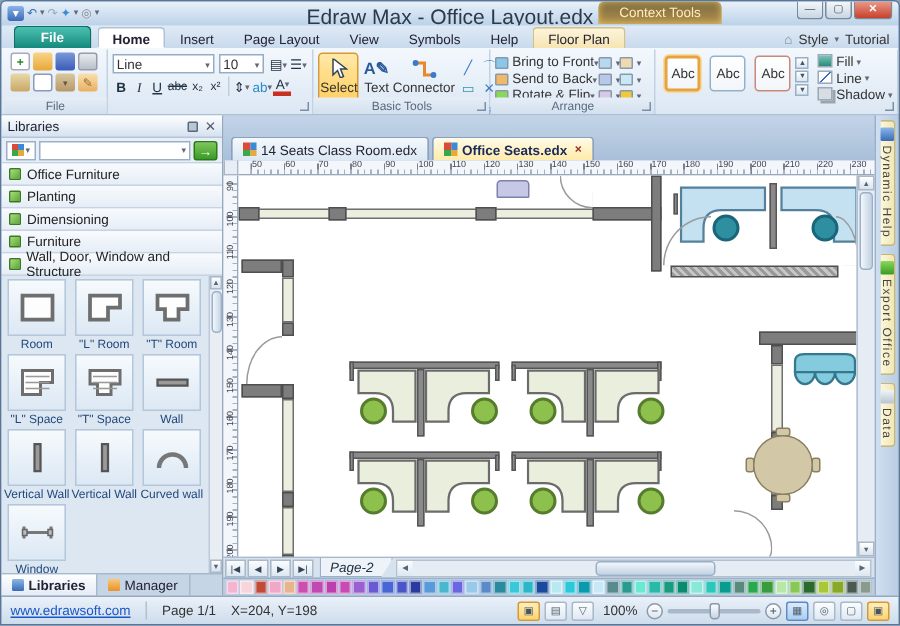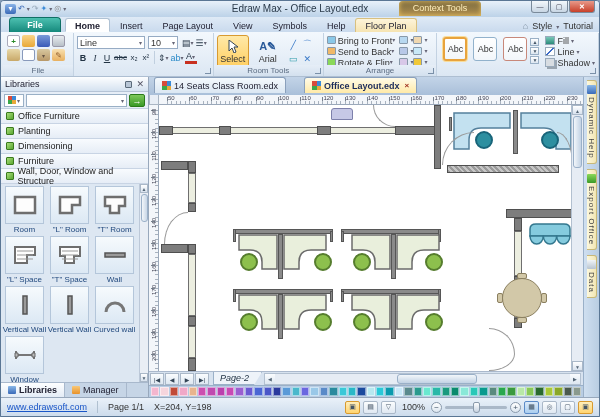--- a/index.html
+++ b/index.html
@@ -4,21 +4,21 @@
 <style>
   *{box-sizing:border-box;margin:0;padding:0}
   html,body{background:#8aa0b8}
   .window{width:600px;height:417px;position:relative;font-family:"Liberation Sans",sans-serif;
     font-size:9px;color:#333;background:#c2d6ea;border:1px solid #5a7694;border-radius:4px 4px 0 0;overflow:hidden}
   
   .titlebar{height:16px;position:relative;background:linear-gradient(#e8f1fa,#bcd2e8);display:flex;align-items:center}
   .qat{display:flex;align-items:center;gap:2px;padding-left:4px;font-size:8px;color:#355}
   .qat span{display:inline-block;line-height:10px}
   .qat .qi{width:11px;height:10px;text-align:center;border-radius:2px}
-  .title-text{position:absolute;left:0;right:0;text-align:center;top:2px;font-size:10px;color:#2a3a4a;pointer-events:none}
+  .title-text{position:absolute;left:0;right:0;text-align:center;top:2px;font-size:14px;color:#2a3a4a;pointer-events:none}
   .ctx-tools{position:absolute;left:398px;top:0;width:82px;height:15px;border-radius:4px 4px 0 0;text-align:center;
     background:linear-gradient(#7a6a40,#9a8048 60%,#b09050);color:#ffeebb;font-size:9px;line-height:15px;
     box-shadow:0 0 5px #e8c060 inset}
   .winbtns{position:absolute;right:4px;top:0;display:flex;gap:1px}
   .wb{width:18px;height:12px;border:1px solid #7a8a9a;border-top:none;border-radius:0 0 3px 3px;
     background:linear-gradient(#f4f8fb,#c8d6e4);font-size:7px;text-align:center;line-height:11px;color:#445}
   .wb.close{background:linear-gradient(#e89a8a,#c8402a);color:#fff;width:26px;font-weight:bold}
   
   .tabrow{height:15px;position:relative;background:linear-gradient(#dfeaf6,#c9daed);display:flex;align-items:flex-end}
   .file-btn{position:absolute;left:8px;top:0;width:52px;height:15px;border-radius:4px 4px 0 0;text-align:center;
@@ -37,21 +37,21 @@
   .launcher{position:absolute;right:2px;bottom:2px;width:6px;height:6px;border-right:1px solid #7a90a8;border-bottom:1px solid #7a90a8}
   .icon12{width:13px;height:12px;border-radius:2px;display:inline-flex;align-items:center;justify-content:center;
     font-size:8px;margin:0 1px}
   .grow{display:flex;align-items:center;height:15px}
   .combo{border:1px solid #96abc4;background:#fff;height:13px;display:flex;align-items:center;
     justify-content:space-between;padding:0 2px;margin-right:3px}
   .tgl{min-width:12px;height:13px;display:inline-flex;align-items:center;justify-content:center;padding:0 1px;color:#234}
   .vsep{width:1px;height:13px;background:#c0cfdf;margin:0 2px}
   .bigbtn{width:32px;height:41px;border-radius:3px;display:flex;flex-direction:column;align-items:center;justify-content:center;gap:1px}
   .bigbtn.sel{background:linear-gradient(#ffe9a8,#ffc850);border:1px solid #d89a30}
-  .arr-row{display:flex;align-items:flex-start;height:10px;margin:1px 0;white-space:nowrap}
+  .arr-row{display:flex;align-items:flex-end;height:10px;margin:1px 0;white-space:nowrap}
   .mini{width:9px;height:8px;border-radius:1px;display:inline-block;margin-right:2px;font-size:6px;line-height:8px;text-align:center}
   .abc{width:24px;height:24px;border-radius:3px;background:linear-gradient(#fff,#f2f6fa);display:flex;align-items:center;
     justify-content:center;font-size:9px;color:#333;margin:2px 3px}
   .abc.s0{border:2px solid #e8a33d;box-shadow:0 0 0 1px #f8dc9a}
   .abc.s1{border:1px solid #92b2cc}
   .abc.s2{border:1px solid #c8887a}
   .spincol{display:flex;flex-direction:column;gap:1px;margin:3px 2px 0 0}
   .spin{width:9px;height:8px;border:1px solid #9ab0c6;background:linear-gradient(#fff,#dce6f0);font-size:5px;line-height:7px;text-align:center;color:#456}
   .eff-row{display:flex;align-items:center;height:11px;gap:2px}
   .eff-ic{width:10px;height:9px;border:1px solid #9ab;display:inline-block}
@@ -79,21 +79,21 @@
   .clabel{font-size:8px;color:#1f477c;margin-top:1px;white-space:nowrap}
   .sgrid-sb{position:absolute;right:0;top:0;bottom:0;width:9px;background:#e9eef5;border-left:1px solid #bcc8d8}
   .sb-ar{height:9px;font-size:5px;text-align:center;line-height:9px;color:#567;background:linear-gradient(#fff,#d8e2ee);border:1px solid #aab8c8}
   .sb-th{position:absolute;top:10px;left:1px;width:7px;height:28px;border:1px solid #9ab0c8;border-radius:3px;background:linear-gradient(90deg,#f2f6fa,#c8d6e6)}
   .ptabs{height:15px;display:flex;background:#c6d5e6;border-top:1px solid #a8b8cc}
   .ptab{display:flex;align-items:center;gap:3px;padding:0 7px;color:#223;border-right:1px solid #a8b8cc}
   .ptab.active{background:linear-gradient(#fdfeff,#e4ecf6);font-weight:bold}
   .ptab .ic{width:8px;height:8px;border-radius:1px}
   
   .ccol{flex:1;display:flex;flex-direction:column;min-width:0}
-  .dtabs{height:18px;background:linear-gradient(#c3d4e8,#a9bfd9);display:flex;padding-left:5px;gap:18px}
+  .dtabs{height:30px;background:linear-gradient(#c3d4e8,#a9bfd9);display:flex;align-items:flex-end;padding-left:5px;gap:2px}
   .dtab{height:16px;display:flex;align-items:center;gap:3px;padding:0 7px;border:1px solid #8aa0bc;border-bottom:none;
     border-radius:3px 3px 0 0;background:linear-gradient(#f4f9fd,#dbe7f3);color:#223;white-space:nowrap}
   .dtab.active{background:linear-gradient(#fffbe8,#ffeaa8);font-weight:bold;color:#1a2a5a}
   .dico{width:9px;height:9px;display:grid;grid-template-columns:4.5px 4.5px}
   .dx{color:#a03020;font-weight:bold;font-size:8px;margin-left:2px}
   .rulerrow{height:10px;display:flex}
   .rcorner{width:10px;background:#e8eef6;border:1px solid #aab6c4;border-top:none}
   .hruler{flex:1;position:relative;background:#f3f6fa;border-bottom:1px solid #9aa8ba;overflow:hidden;
     background-image:repeating-linear-gradient(90deg,#a8b2be 0 1px,transparent 1px 4.44px),repeating-linear-gradient(90deg,#78828e 0 1px,transparent 1px 22.2px);
     background-size:100% 3px,100% 7px;background-position:8px bottom,8px bottom;background-repeat:no-repeat}
@@ -245,32 +245,41 @@
     <div class="rgroup" style="width:118px;display:flex;gap:3px">
       <div class="bigbtn sel">
         <svg width="12" height="13" viewBox="0 0 12 13">
             <polygon points="2,0 2,11 5,8 7,13 9,12 7,7 11,7" fill="#fff" stroke="#345" stroke-width="1"></polygon>
           </svg>
         <span>Select</span>
           <span class="caret">▾</span>
       </div>
       <div class="bigbtn">
         <span style="font-size:11px;color:#2a5a9a;font-weight:bold">A✎</span>
-        <span>Arial</span>
+        <span>Text</span>
+          <span class="caret">▾</span>
+      </div>
+      <div class="bigbtn" style="width:40px">
+        <svg width="16" height="12" viewBox="0 0 16 12">
+            <polyline points="2,2 8,2 8,10 14,10" fill="none" stroke="#e8882a" stroke-width="2"></polyline>
+            <circle cx="2" cy="2" r="2" fill="#3a7ac8"></circle>
+            <circle cx="14" cy="10" r="2" fill="#3a7ac8"></circle>
+          </svg>
+        <span>Connector</span>
           <span class="caret">▾</span>
       </div>
       <div style="display:grid;grid-template-columns:13px 13px;gap:1px;margin-top:3px">
         <span class="tgl" style="color:#3a7ac8">╱</span>
         <span class="tgl" style="color:#3a7ac8">⌒</span>
         <span class="tgl" style="color:#2a9aa8">▭</span>
         <span class="tgl" style="color:#3a7ac8">✕</span>
         <span class="tgl" style="color:#2a9aa8">○</span>
         <span class="tgl" style="color:#3a7ac8">#</span>
       </div>
-      <div class="rlabel">Room Tools</div>
+      <div class="rlabel">Basic Tools</div>
       <div class="launcher"></div>
     </div>
 
     <div class="rgroup" style="width:122px">
       <div style="display:flex">
         <div style="flex:1">
             <div class="arr-row">
               <span class="mini" style="background: rgb(138, 200, 232); border: 1px solid rgb(136, 153, 170);"></span>
               <span>Bring to Front</span>
               <span class="caret">▾</span>
@@ -507,21 +516,21 @@
             </span>
             <span>14 Seats Class Room.edx</span>
           </div>
           <div class="dtab active">
             <span class="dico">
               <i style="background: rgb(216, 74, 58); display: block;"></i>
               <i style="background: rgb(58, 138, 216); display: block;"></i>
               <i style="background: rgb(58, 168, 74); display: block;"></i>
               <i style="background: rgb(232, 168, 58); display: block;"></i>
             </span>
-            <span>Office Layout.edx</span>
+            <span>Office Seats.edx</span>
             <span class="dx">×</span>
           </div>
         </div>
       <div class="rulerrow">
         <div class="rcorner"></div>
         <div class="hruler">
             <span class="hr-num" style="left: 8px;">50</span>
             <span class="hr-num" style="left: 30.2px;">60</span>
             <span class="hr-num" style="left: 52.4px;">70</span>
             <span class="hr-num" style="left: 74.6px;">80</span>

